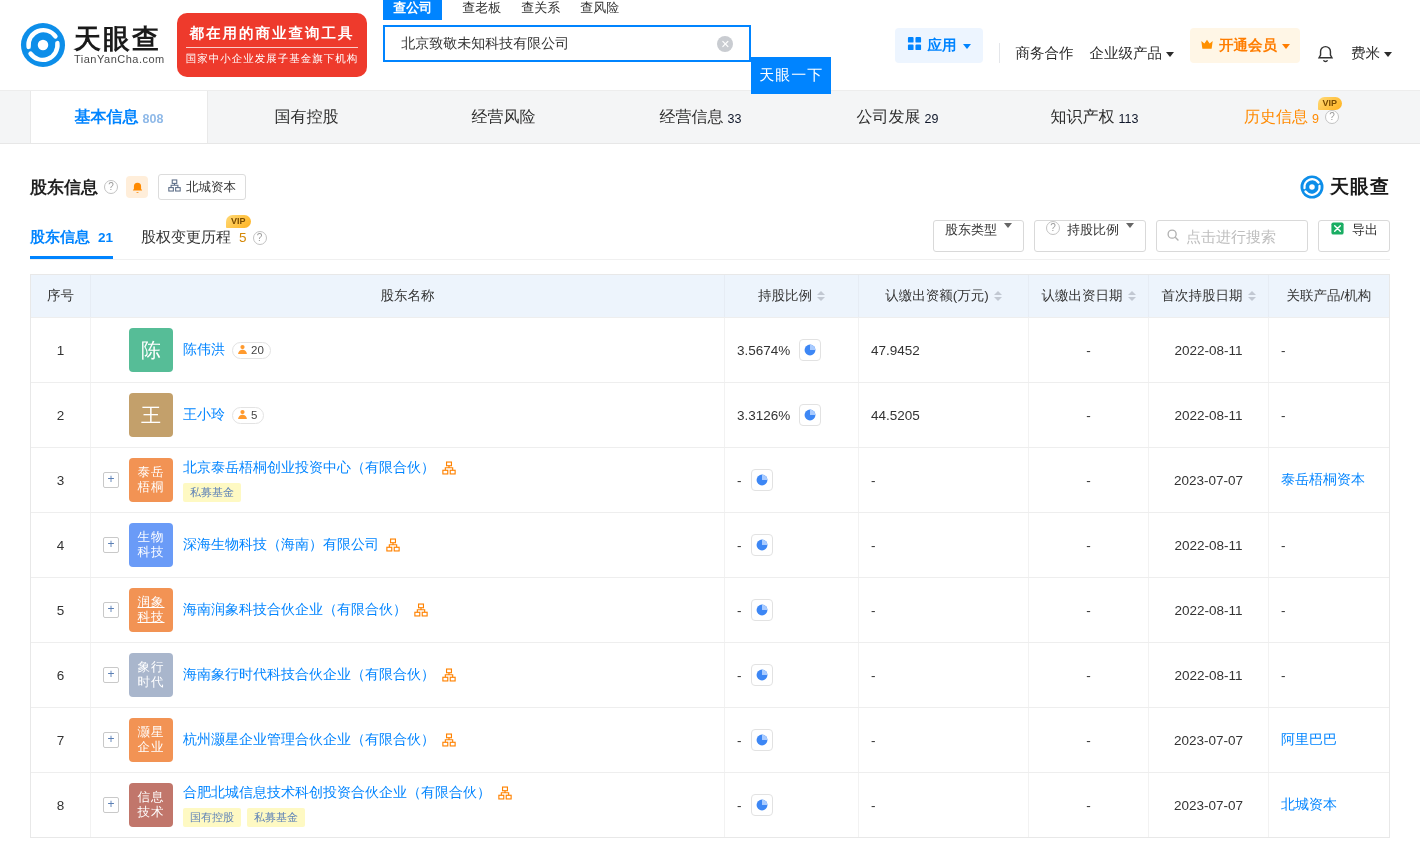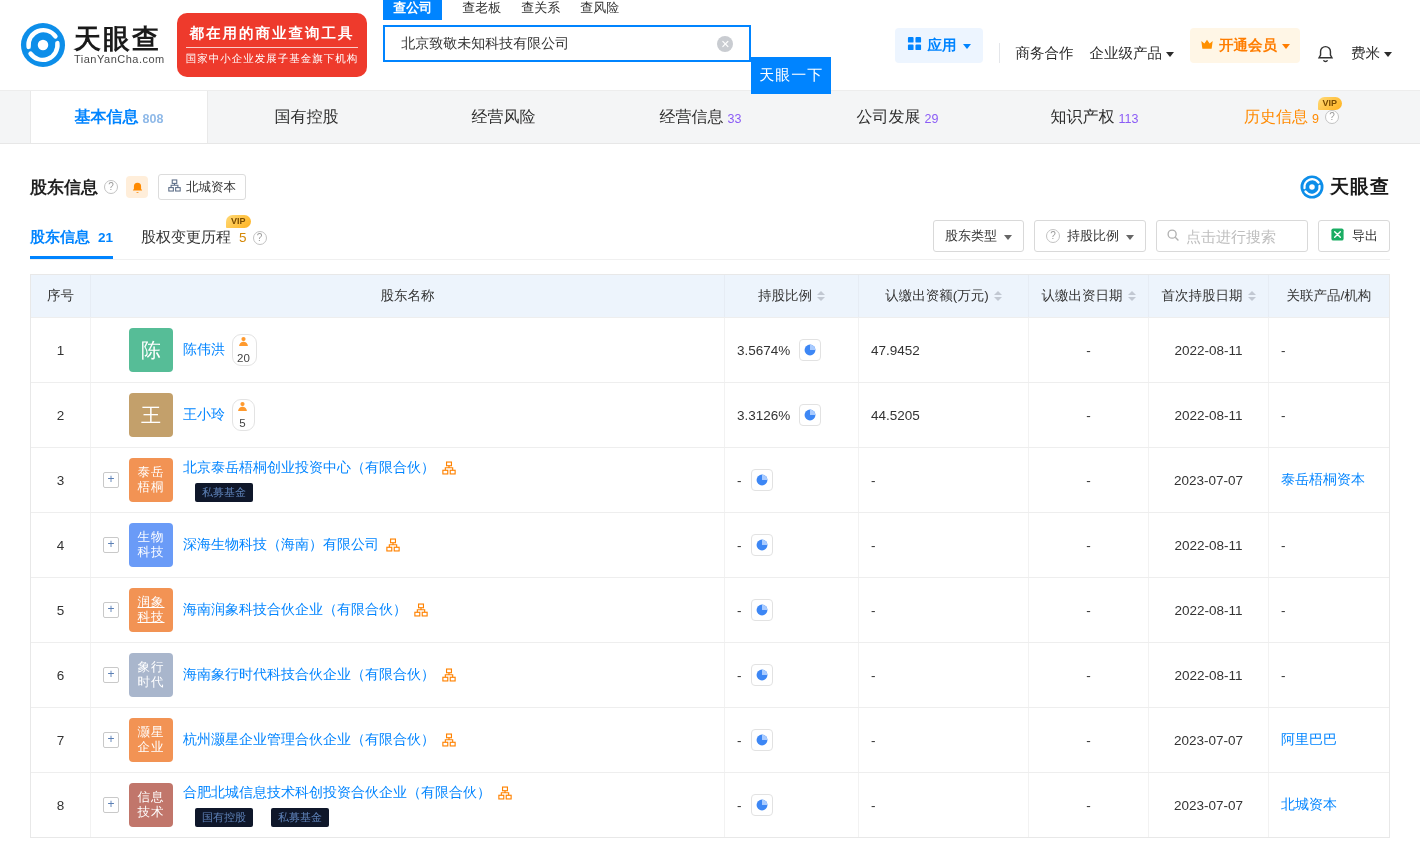--- a/index.html
+++ b/index.html
@@ -33,21 +33,21 @@
   .nav-link { color:#2b2b2b; font-size:14.5px; cursor:pointer; display:flex; align-items:center; gap:4px; }
   .vip-btn { display:flex; align-items:center; gap:5px; background:#fff6e6; color:#ff7d00; font-weight:bold; padding:8px 10px; border-radius:4px; cursor:pointer; font-size:14.5px; }
   .bell-btn { display:flex; align-items:center; cursor:pointer; }
   .user-btn { color:#2b2b2b; font-size:14.5px; display:flex; align-items:center; gap:4px; cursor:pointer; }
   .caret { width:0; height:0; border-left:4px solid transparent; border-right:4px solid transparent; border-top:5px solid currentColor; display:inline-block; margin-top:2px; }
 
   
   .main-tabs { height:54px; background:#f4f5f6; border-top:1px solid #ededed; border-bottom:1px solid #e7e7e7; display:flex; padding:0 30px; }
   .main-tab { flex:1; display:flex; align-items:center; justify-content:center; font-size:16px; color:#2e2e2e; cursor:pointer; position:relative; }
   .main-tab.active { flex:0 0 178px; background:#fff; color:#0084ff; font-weight:bold; border-left:1px solid #e9e9e9; border-right:1px solid #e9e9e9; }
-  .mt-count { font-size:12.5px; color:#8b5cf6; margin-left:4px; margin-top:3px; }
+  .mt-count { font-size:12.5px; color:#0f172a; margin-left:4px; margin-top:3px; }
   .main-tab.active .mt-count { color:#8fb9e8; }
   .main-tab.vip-tab { color:#ff8a00; }
   .main-tab.vip-tab .mt-count { color:#ff8a00; }
   .vip-badge { background:linear-gradient(135deg,#ffd977,#ffb21d); color:#7a4b00; font-size:9px; font-weight:bold; padding:1px 5px; border-radius:7px 7px 7px 1px; line-height:11px; }
   .tab-vip { position:absolute; top:6px; left:calc(50% + 26px); }
   .help-icon { width:14px; height:14px; border:1px solid #c3c3c3; border-radius:50%; color:#9a9a9a; font-size:10px; line-height:12px; text-align:center; display:inline-block; margin-left:6px; flex:none; background:#fff; }
 
   
   .content { padding:0 30px; }
   .section-head { display:flex; align-items:center; margin-top:30px; }
@@ -59,21 +59,21 @@
   .watermark .logo-icon { width:24px; height:24px; }
 
   .subtab-row { display:flex; align-items:flex-end; margin-top:20px; border-bottom:1px solid #f0f0f0; }
   .subtabs { display:flex; gap:28px; }
   .subtab { font-size:15px; color:#333; padding-bottom:12px; position:relative; cursor:pointer; display:flex; align-items:center; }
   .subtab.active { color:#0084ff; font-weight:bold; border-bottom:3px solid #0084ff; padding-bottom:9px; }
   .st-count { font-size:13.5px; margin-left:8px; }
   .subtab.vip .st-count { color:#d48806; }
   .subtab-vip { position:absolute; top:-13px; right:16px; }
   .controls { margin-left:auto; display:flex; align-items:center; gap:10px; padding-bottom:7px; }
-  .ctrl-btn { height:32px; border:1px solid #d9d9d9; border-radius:3px; display:flex; align-items:center; gap:7px; padding:0 11px; font-size:13px; color:#333; background:#fff; cursor:pointer; }
+  .ctrl-btn { height:32px; border:1px solid #d9d9d9; border-radius:3px; display:flex; align-items:flex-start; gap:7px; padding:0 11px; font-size:13px; color:#333; background:#fff; cursor:pointer; }
   .ctrl-btn .caret { color:#666; }
   .ctrl-search { width:152px; height:32px; border:1px solid #d9d9d9; border-radius:3px; display:flex; align-items:center; gap:6px; padding:0 9px; background:#fff; }
   .ctrl-search input { border:none; outline:none; flex:1; font-size:15px; color:#333; min-width:0; }
   .ctrl-search input::placeholder { color:#bfbfbf; }
 
   
   .table { margin-top:14px; border:1px solid #e8e8e8; }
   .t-head, .t-row { display:grid; grid-template-columns:60px 634px 134px 170px 120px 120px 1fr; }
   .t-head { background:#edf4fc; }
   .th { min-height:42px; display:flex; align-items:center; justify-content:center; gap:5px; font-size:13.5px; color:#333; border-right:1px solid #e6ecf4; }
@@ -91,24 +91,24 @@
   .c-date { justify-content:center; }
   .c-related { justify-content:flex-start; }
   .expand-btn { width:16px; height:16px; border:1px solid #c9c9c9; border-radius:2px; color:#5a7fb5; font-size:12px; line-height:13px; text-align:center; flex:none; cursor:pointer; background:#fff; }
   .expand-btn.ghost { visibility:hidden; }
   .avatar { width:44px; height:44px; border-radius:4px; color:#fff; display:flex; flex-direction:column; align-items:center; justify-content:center; flex:none; }
   .avatar.person { font-size:20px; }
   .avatar .line { font-size:12.5px; line-height:15px; letter-spacing:1px; }
   .name-info { display:flex; flex-direction:column; gap:6px; }
   .name-main { display:flex; align-items:center; gap:7px; }
   .name-link { color:#0084ff; font-size:14px; cursor:pointer; }
-  .partner-badge { display:inline-flex; align-items:center; gap:3px; border:1px solid #e3e3e3; border-radius:9px; padding:1px 6px 1px 4px; font-size:11.5px; color:#444; cursor:pointer;flex-direction:column; }
+  .partner-badge { display:inline-flex; align-items:center; gap:3px; border:1px solid #e3e3e3; border-radius:9px; padding:1px 6px 1px 4px; font-size:11.5px; color:#444; cursor:pointer; }
   .org-icon { display:inline-flex; align-items:center; cursor:pointer; }
   .tags { display:flex; gap:6px; }
-  .tag { background:#0f172a; color:#5e82b8; font-size:11px; padding:2px 7px; border-radius:2px;margin-left:12px; }
+  .tag { background:#fef9c3; color:#5e82b8; font-size:11px; padding:2px 7px; border-radius:2px; }
   .ratio-val { margin-right:9px; }
   .pie-box { width:22px; height:22px; border:1px solid #e2e2e2; border-radius:4px; display:inline-flex; align-items:center; justify-content:center; cursor:pointer; background:#fff; flex:none; }
   .plain-val { color:#333; }
 </style>
 </head>
 <body>
 
 <header class="topbar">
   <div class="logo">
     <span class="logo-icon">

